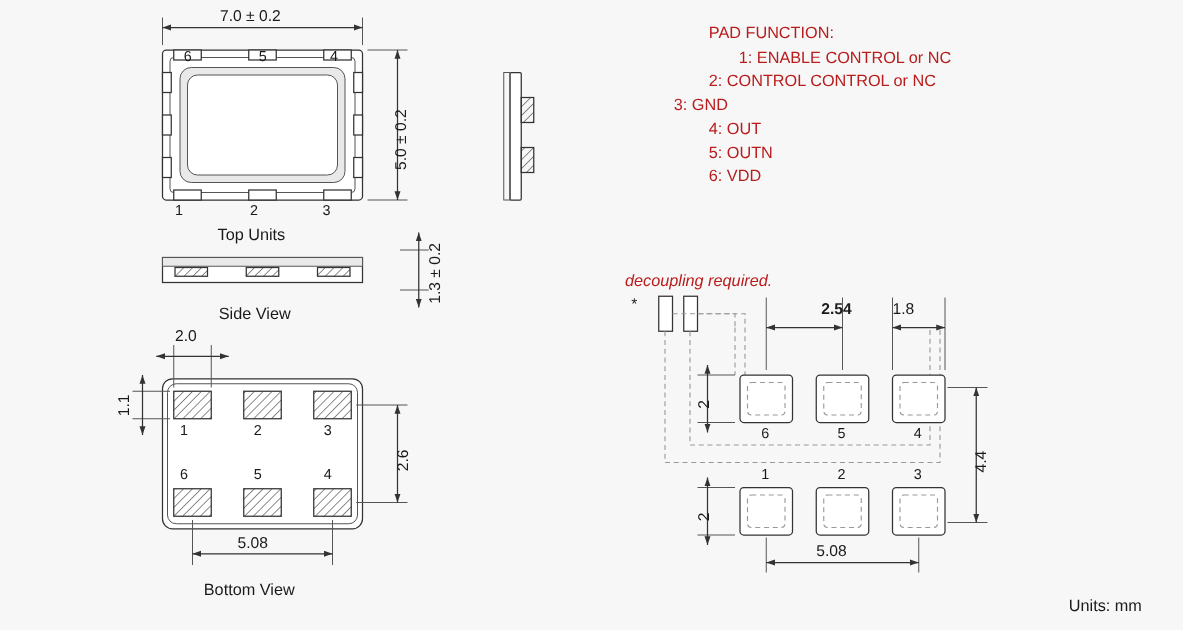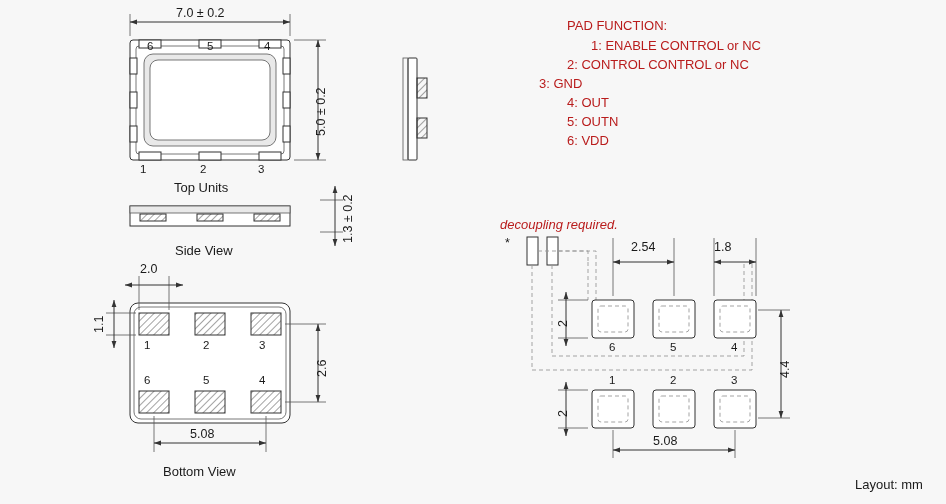--- a/index.html
+++ b/index.html
@@ -199,31 +199,31 @@
   <div class="padfn" style="left:567px;top:38px;margin-left:24px;">1: ENABLE CONTROL or NC</div>
   <div class="padfn" style="left:567px;top:57px;">2: CONTROL CONTROL or NC</div>
   <div class="padfn" style="left:539px;top:76px;">3: GND</div>
   <div class="padfn" style="left:567px;top:95px;">4: OUT</div>
   <div class="padfn" style="left:567px;top:114px;">5: OUTN</div>
   <div class="padfn" style="left:567px;top:133px;">6: VDD</div>
 
   <div class="padfn" style="left:500px;top:217px;font-style:italic;">decoupling required.</div>
 
   <div class="lbl" style="left:505px;top:236px;">*</div>
-  <div class="lbl" style="left:631px;top:240px;">2.54</div>
+  <div class="lbl" style="left:657px;top:240px;font-weight:bold;">2.54</div>
   <div class="lbl" style="left:714px;top:240px;">1.8</div>
   <div class="lbl vert" style="left:556px;top:327px;">2</div>
   <div class="lbl vert" style="left:556px;top:417px;">2</div>
   <div class="lbl vert" style="left:778px;top:378px;">4.4</div>
   <div class="lbl" style="left:653px;top:434px;">5.08</div>
 
   <div class="lbl sm" style="left:609px;top:341px;">6</div>
   <div class="lbl sm" style="left:670px;top:341px;">5</div>
   <div class="lbl sm" style="left:731px;top:341px;">4</div>
 
   <div class="lbl sm" style="left:609px;top:374px;">1</div>
   <div class="lbl sm" style="left:670px;top:374px;">2</div>
   <div class="lbl sm" style="left:731px;top:374px;">3</div>
 
 
-  <div class="title" style="left:855px;top:477px;">Layout: mm</div>
+  <div class="title" style="left:855px;top:477px;">Units: mm</div>
 
 </div>
 
 </body></html>

